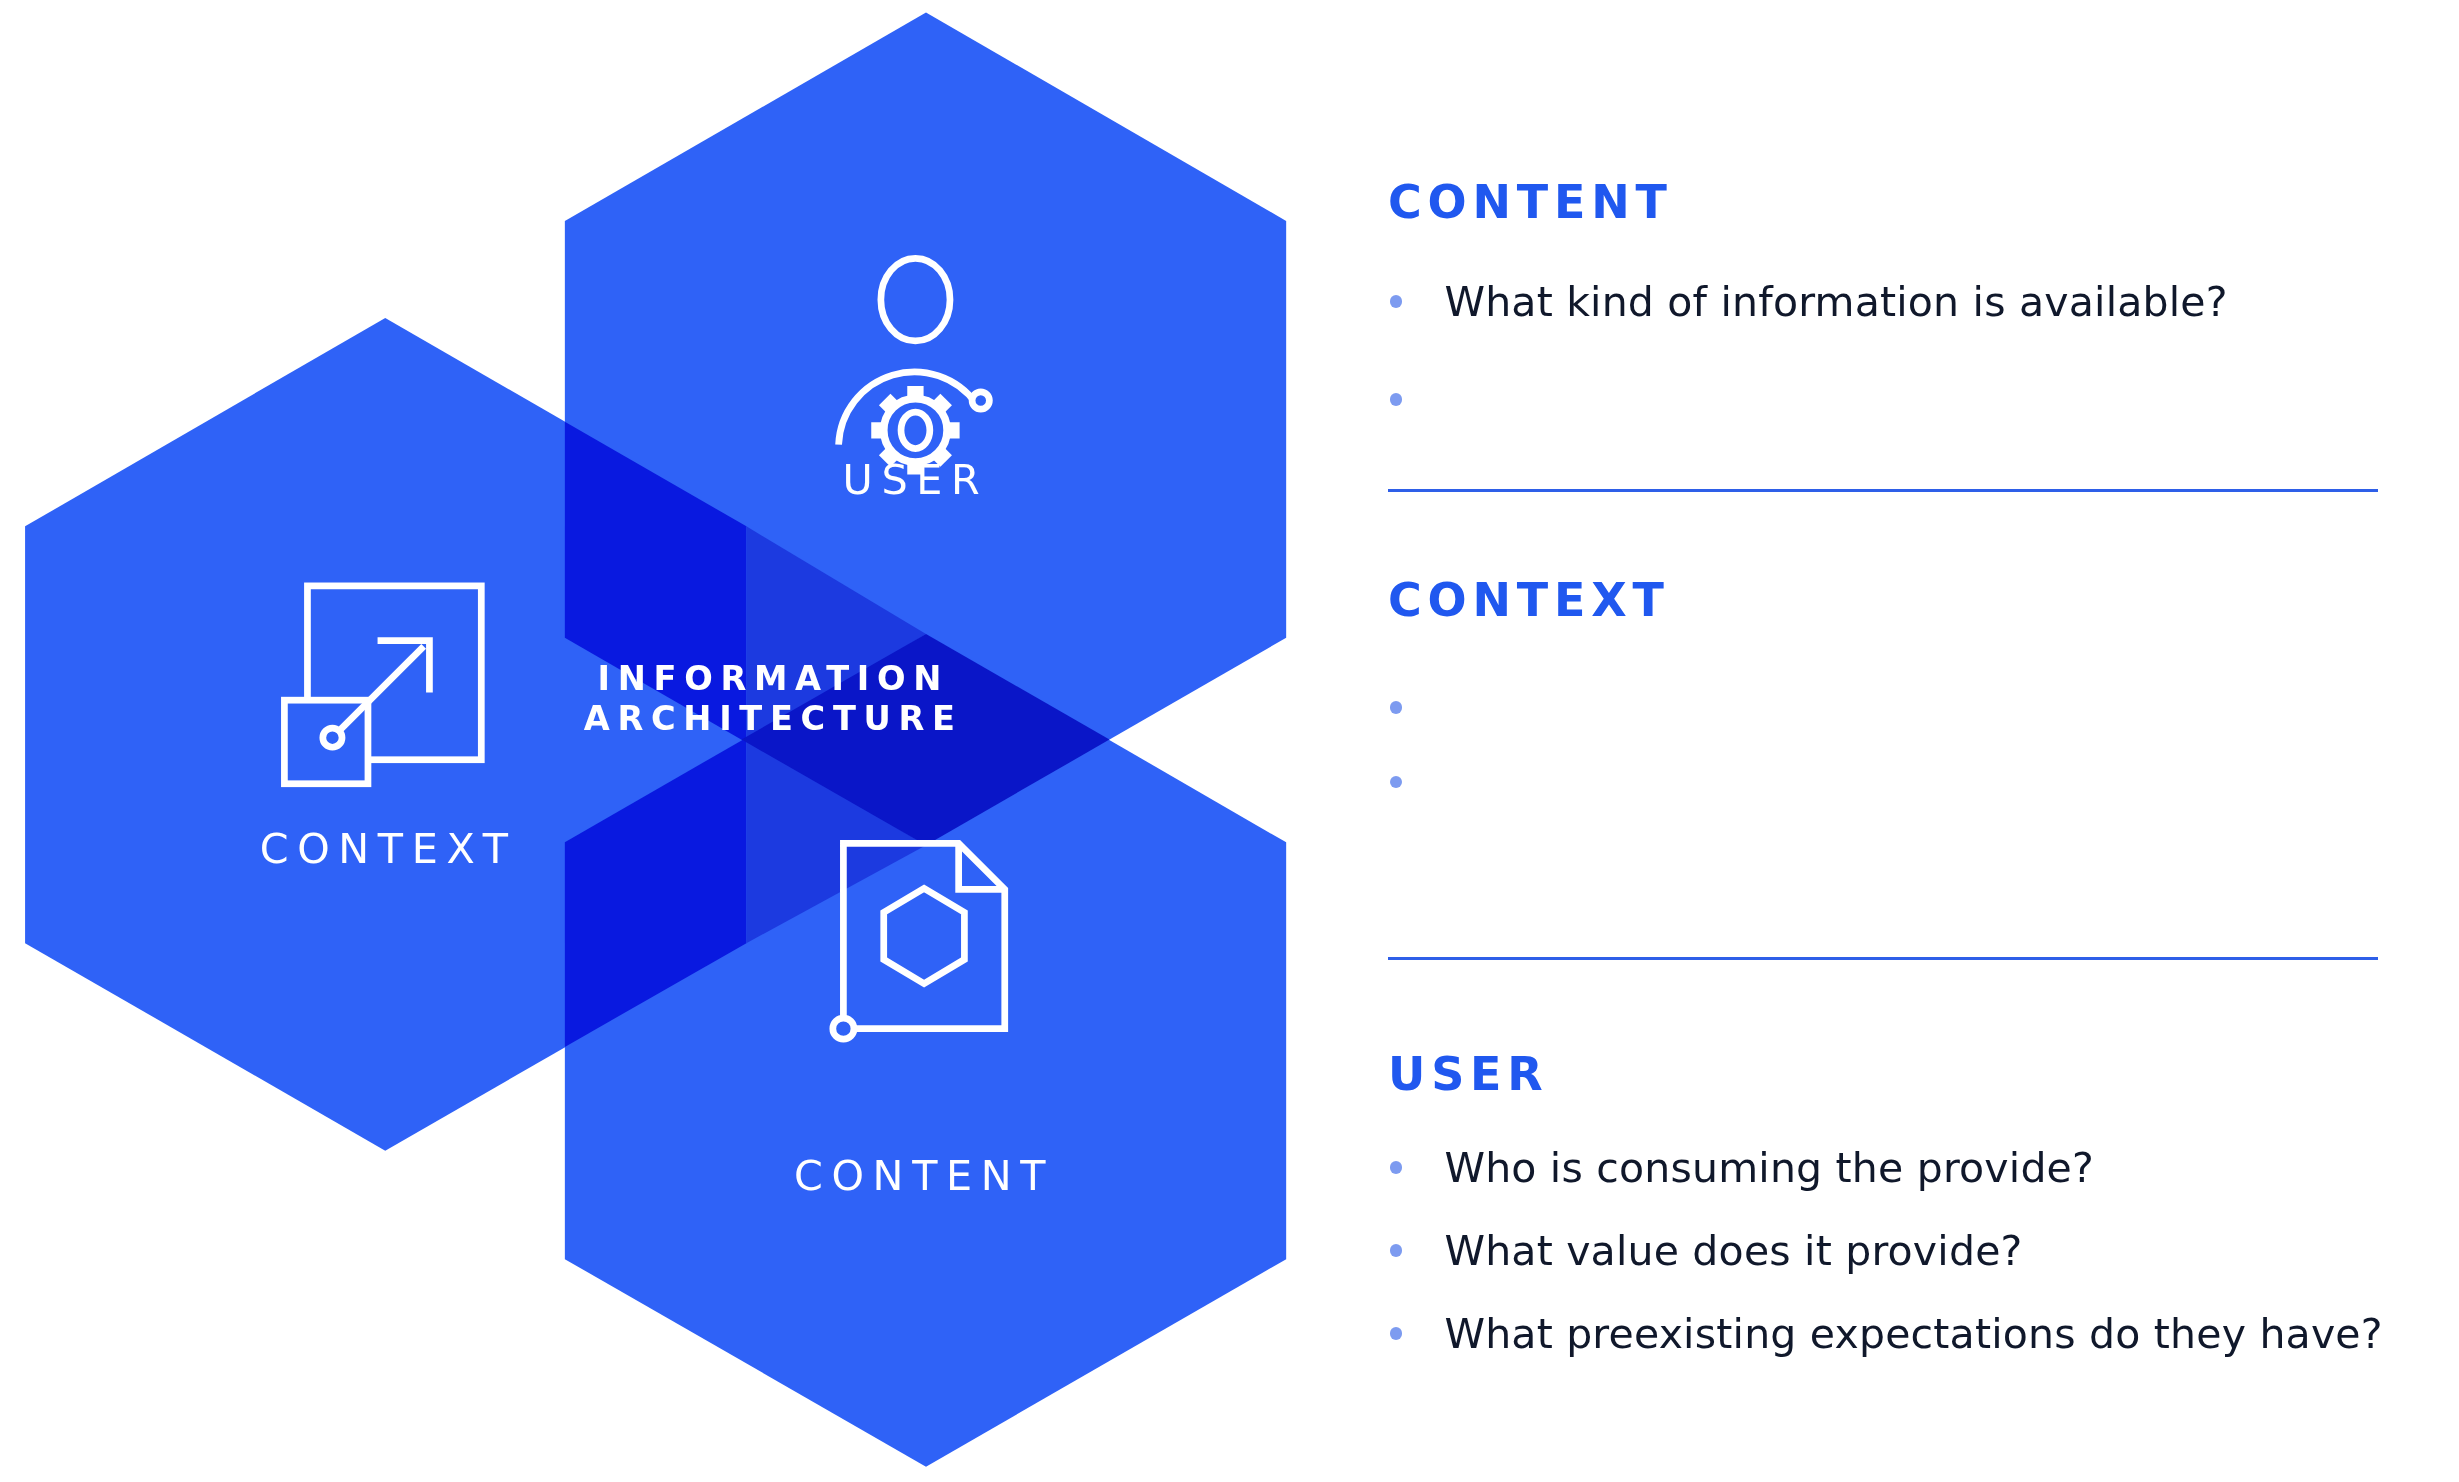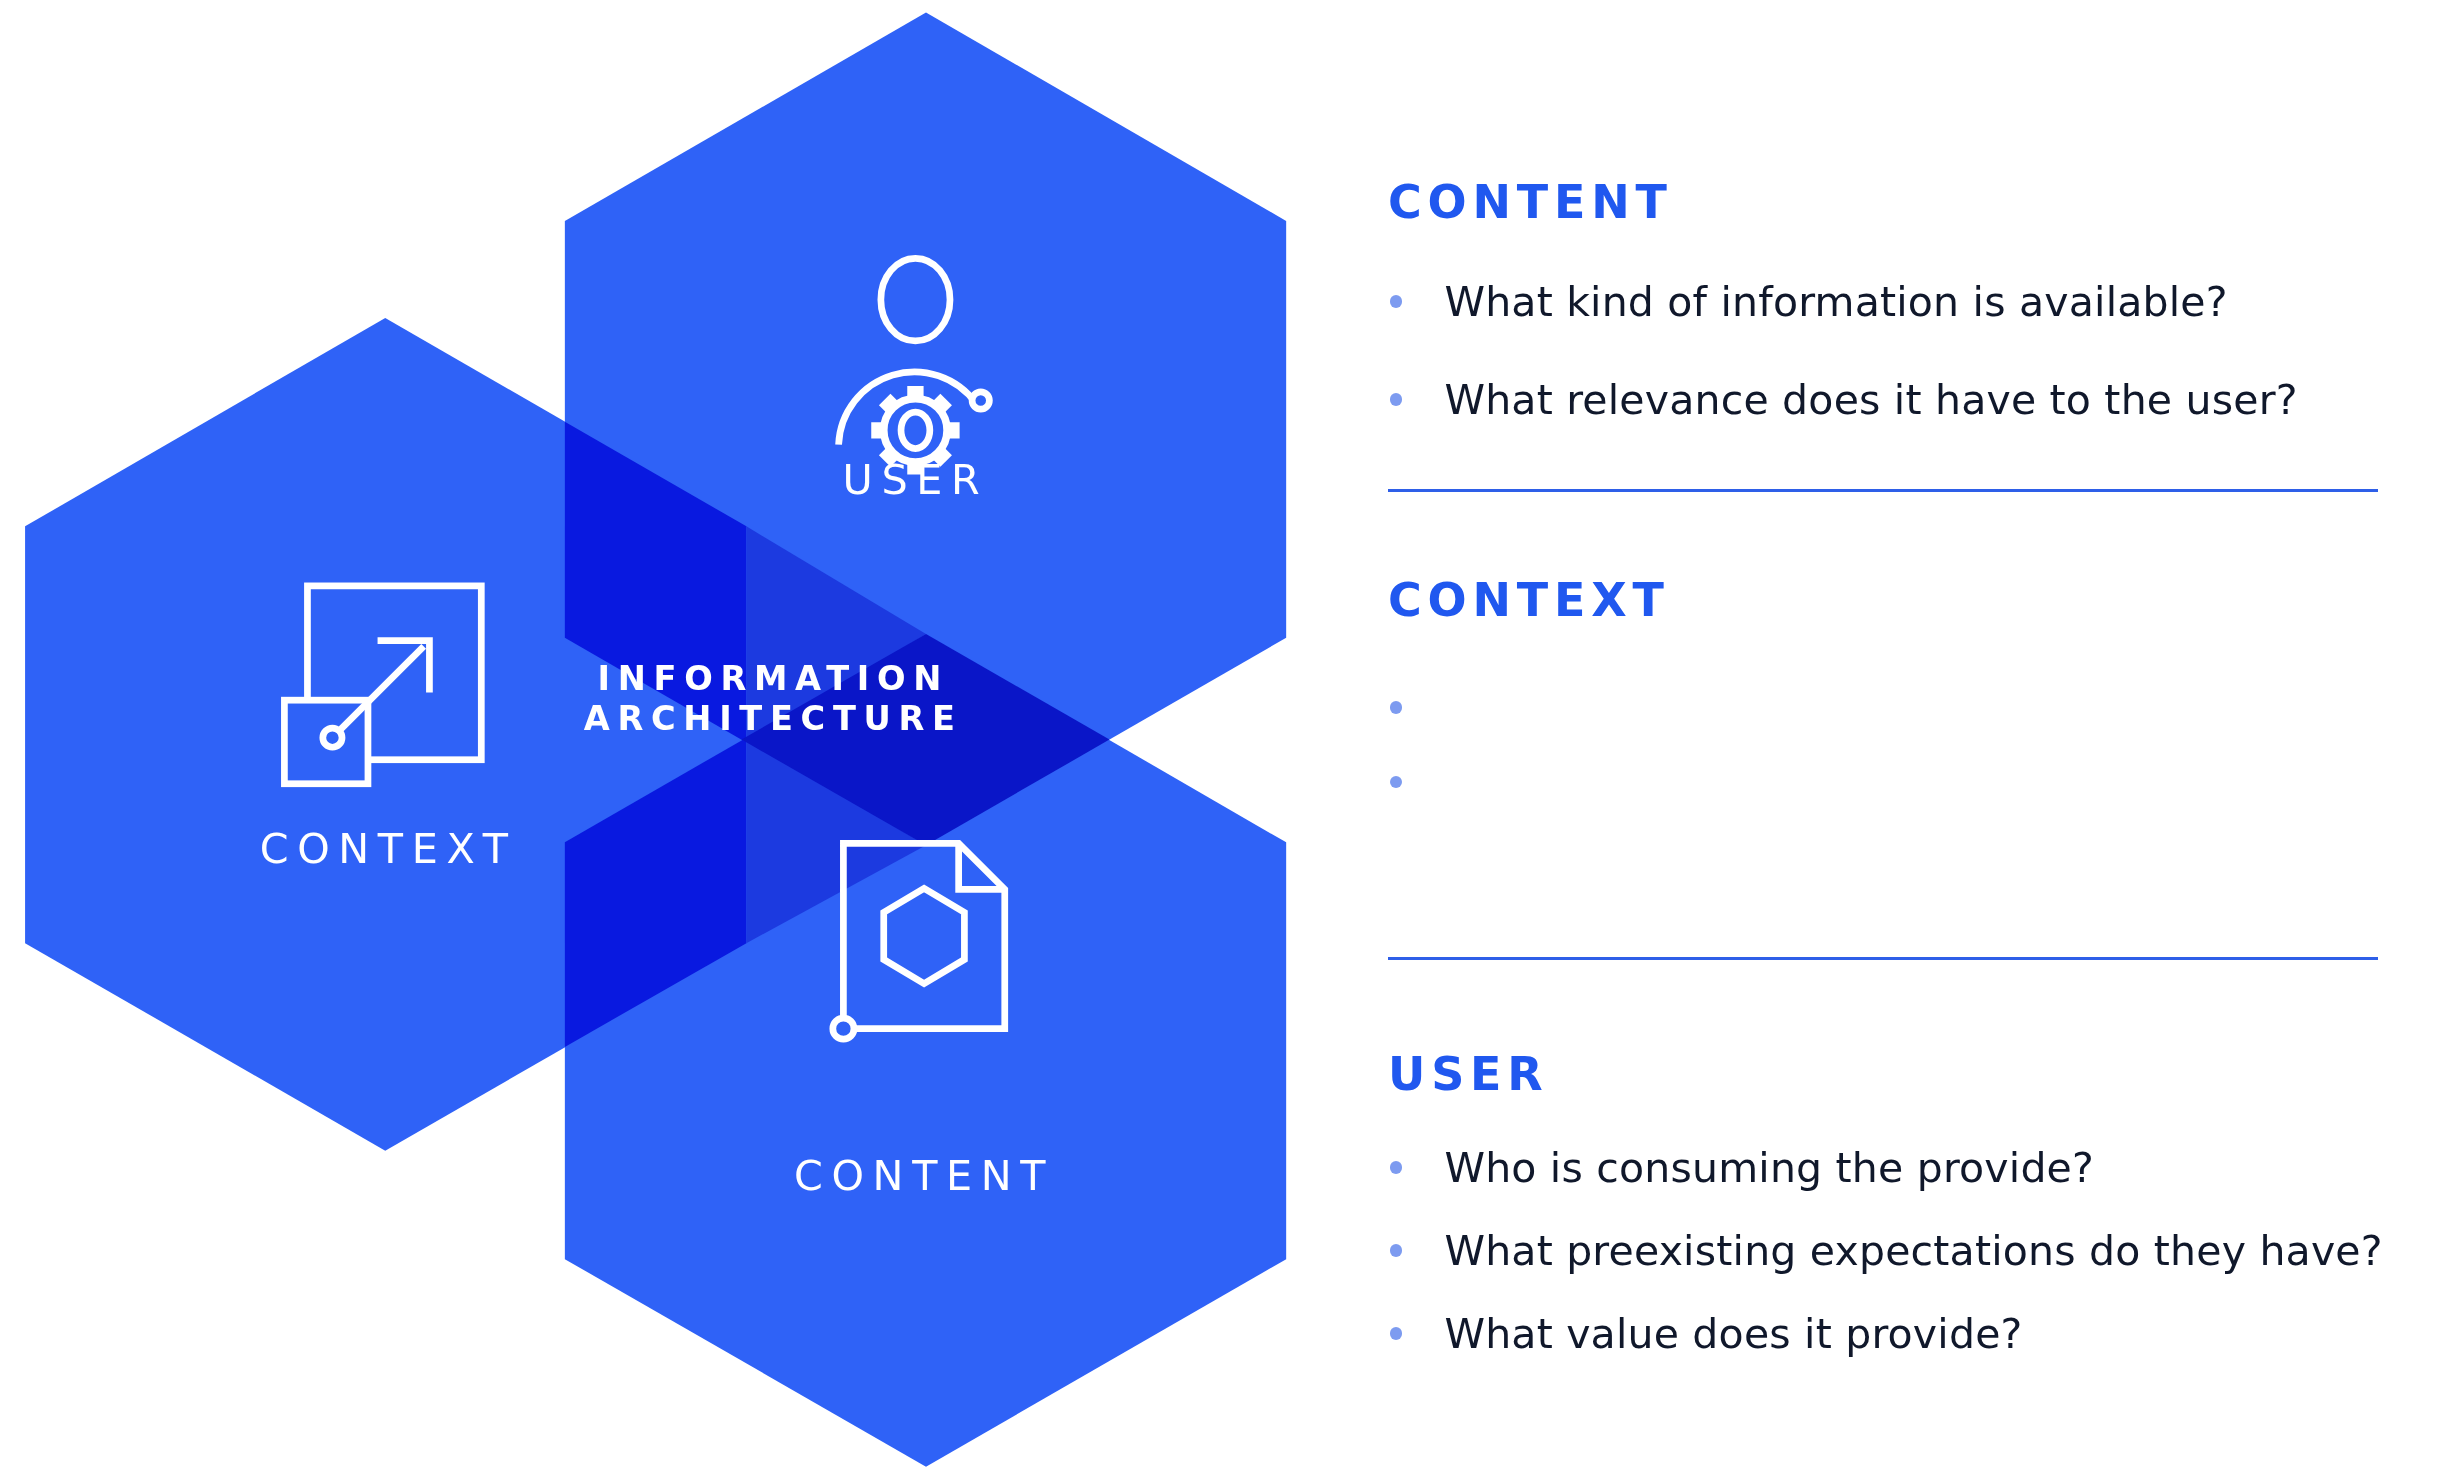--- a/index.html
+++ b/index.html
@@ -111,37 +111,37 @@
   <g>
     <text class="center-label" x="805" y="718" text-anchor="middle">INFORMATION</text>
     <text class="center-label" x="805" y="760" text-anchor="middle">ARCHITECTURE</text>
   </g>
 </svg>
 
 <section class="panel" id="panel-content">
   <h2>CONTENT</h2>
   <ul>
       <li><span class="bullet-dot"></span><span>What kind of information is available?</span></li>
-      <li><span class="bullet-dot"></span><span>What relevance does it have to the user?</span></li>
+      <li><span class="bullet-dot"></span></li>
     </ul>
 </section>
 
 <div class="divider" id="divider-1"></div>
 
 <section class="panel" id="panel-context">
   <h2>CONTEXT</h2>
   <ul>
       <li><span class="bullet-dot"></span></li>
       <li><span class="bullet-dot"></span></li>
     </ul>
 </section>
 
 <div class="divider" id="divider-2"></div>
 
 <section class="panel" id="panel-user">
   <h2>USER</h2>
   <ul>
       <li><span class="bullet-dot"></span><span>Who is consuming the provide?</span></li>
+      <li><span class="bullet-dot"></span><span>What value does it provide?</span></li>
       <li><span class="bullet-dot"></span><span>What preexisting expectations do they have?</span></li>
-      <li><span class="bullet-dot"></span><span>What value does it provide?</span></li>
     </ul>
 </section>
 
 
 </body></html>

